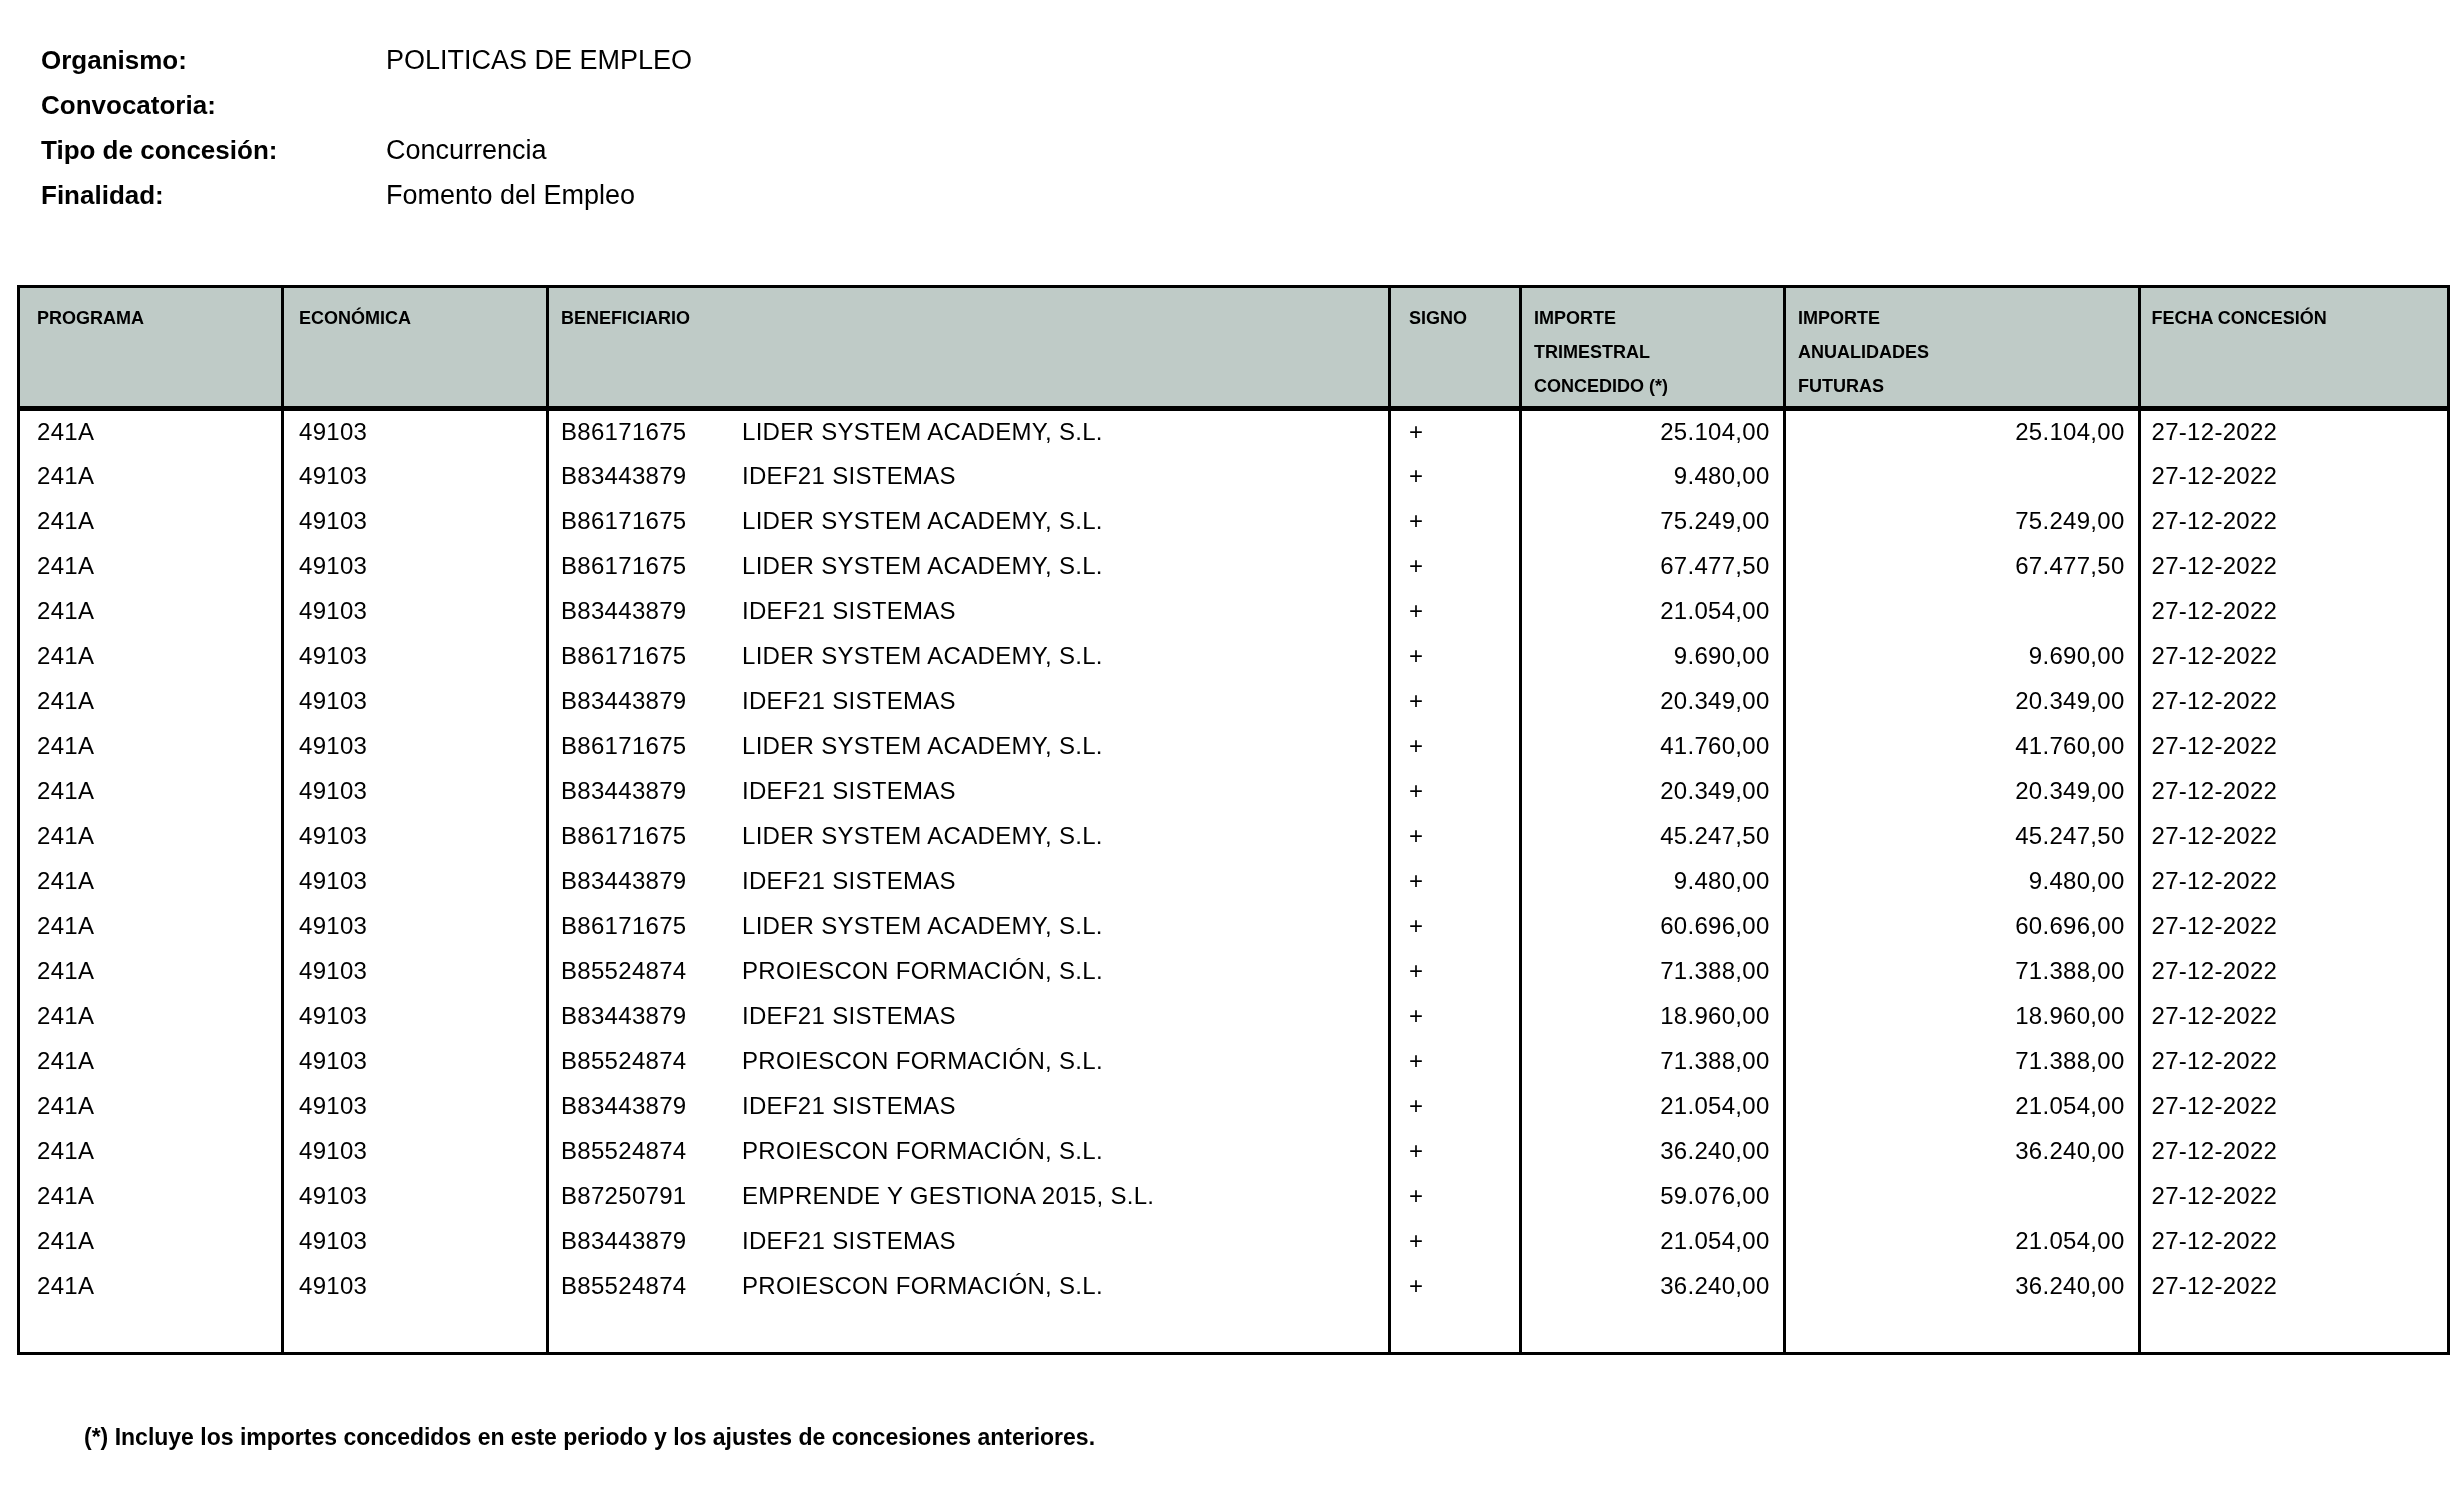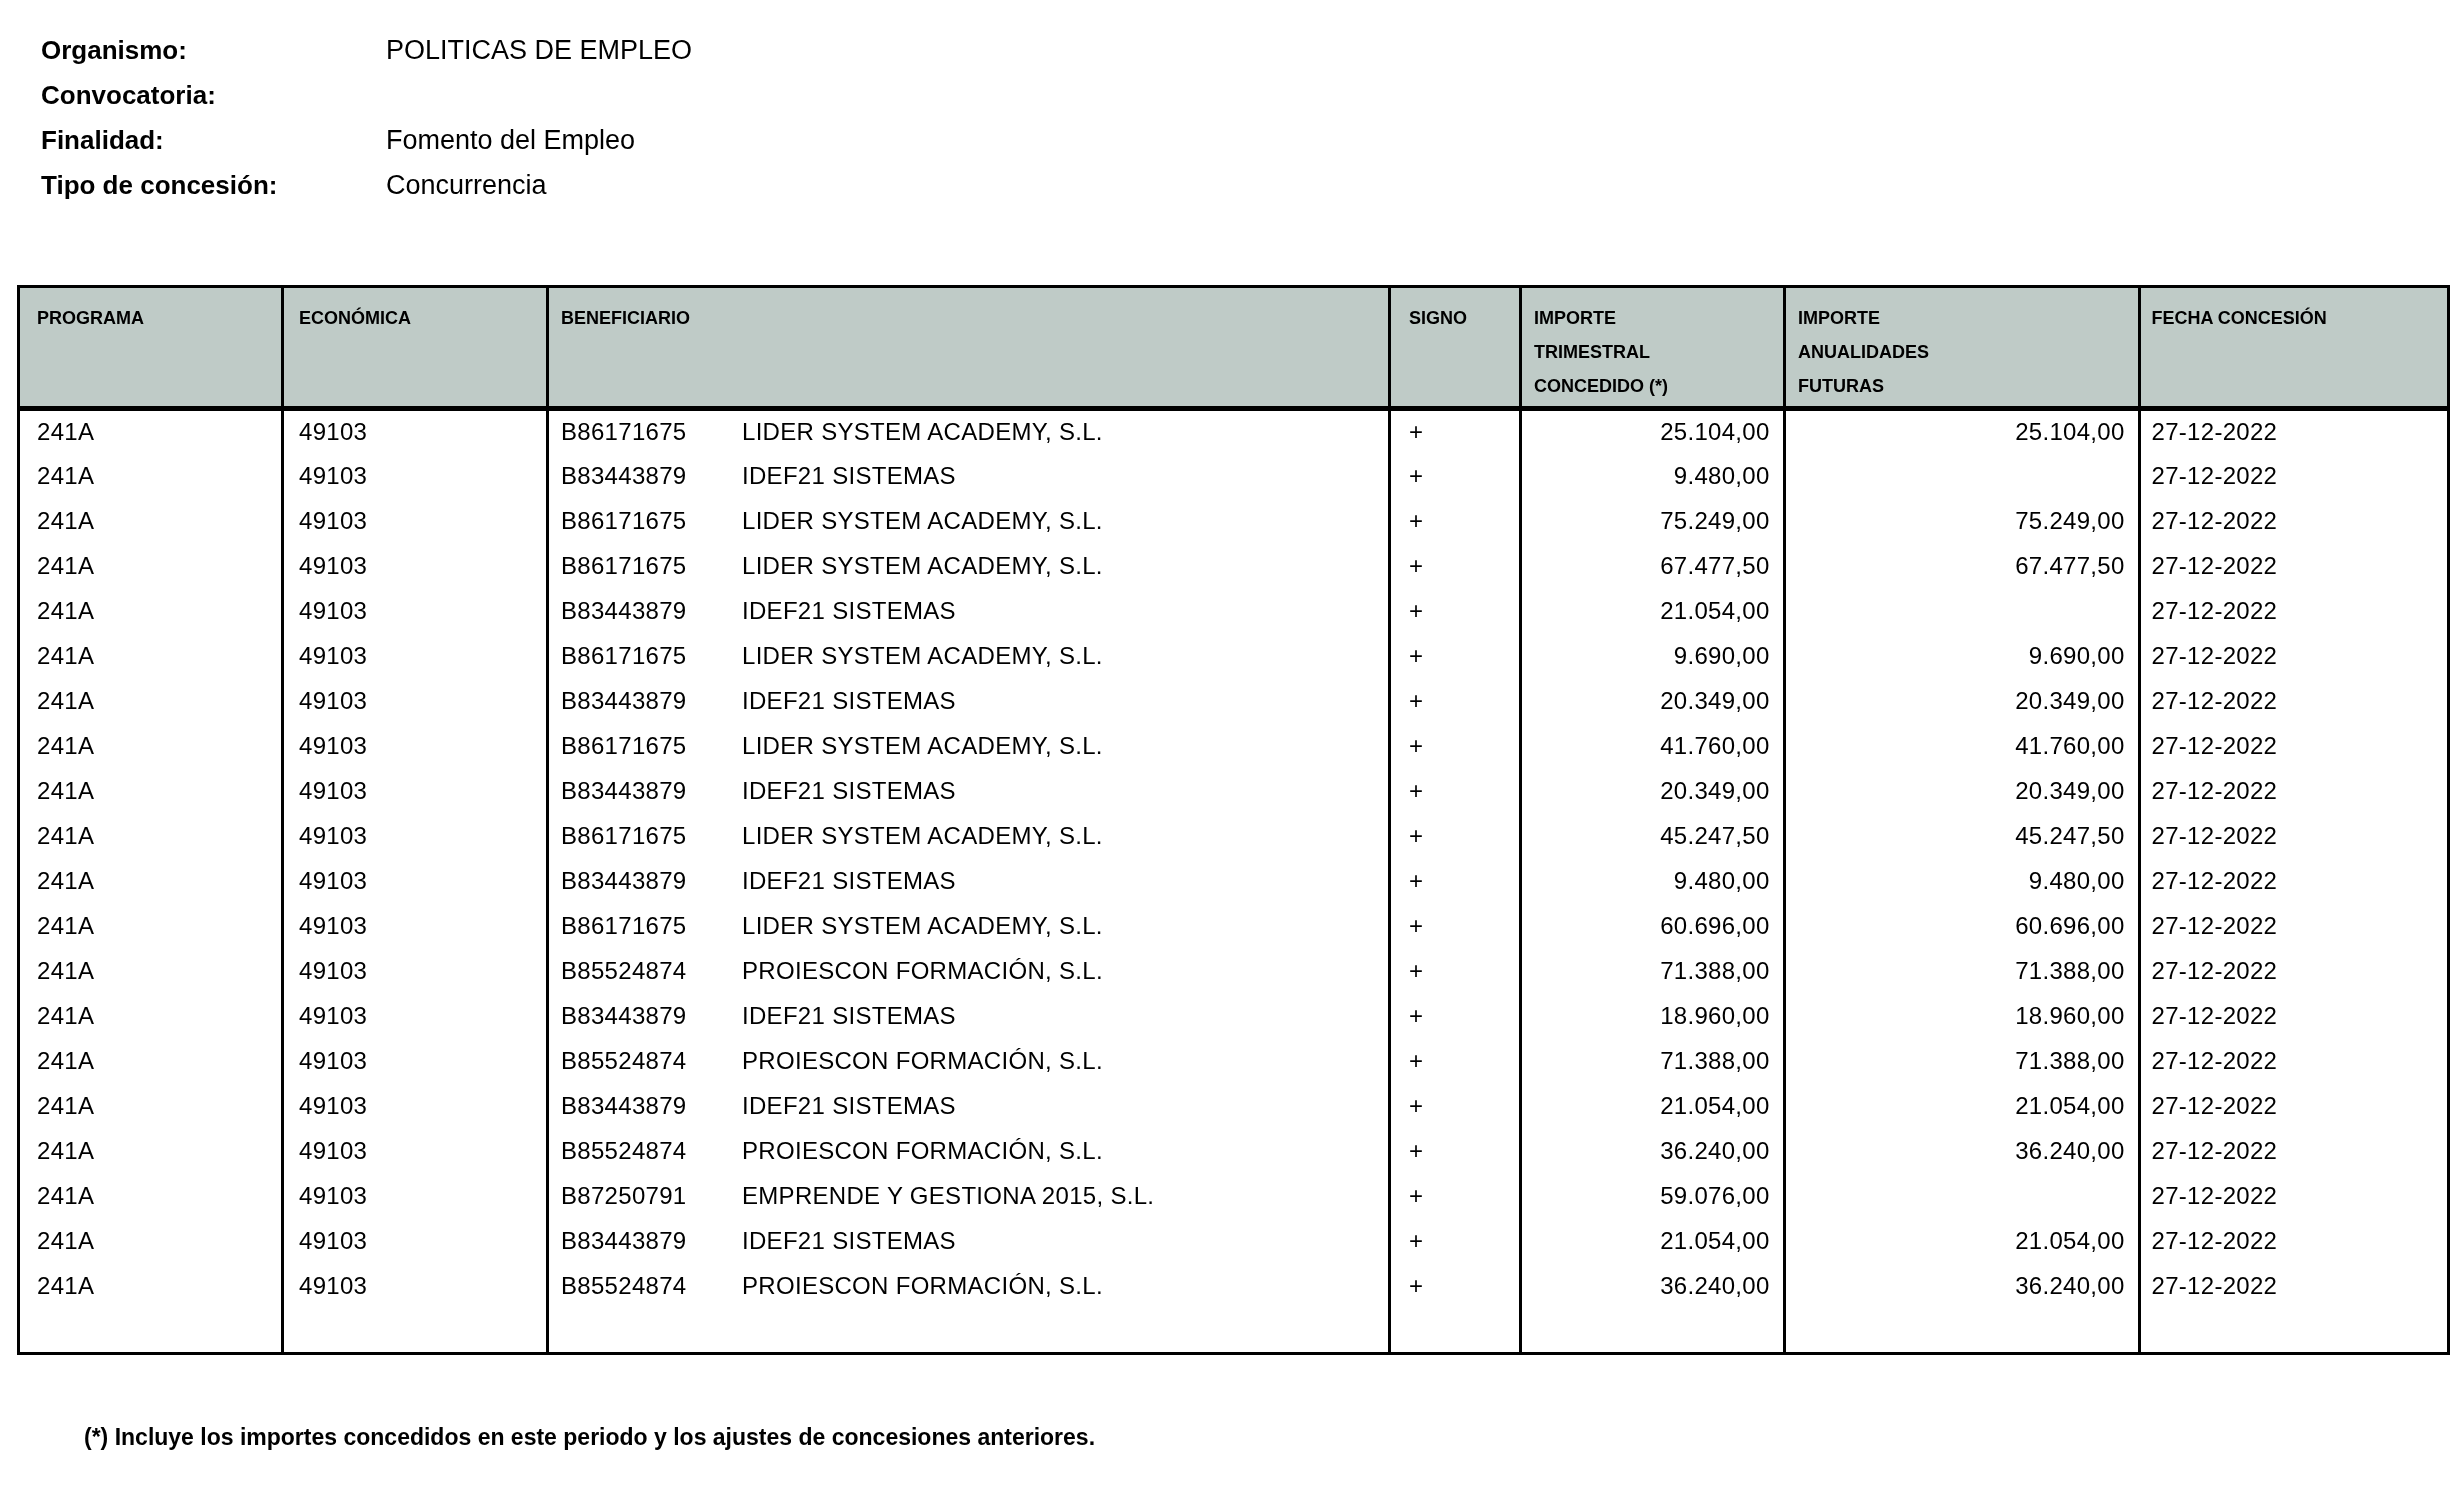--- a/index.html
+++ b/index.html
@@ -5,21 +5,21 @@
   :root { --header-bg: #bfcbc7; --border-c: #000000; }
   * { box-sizing: border-box; }
   html, body { margin: 0; padding: 0; }
   body {
     width: 2462px; height: 1491px; position: relative;
     background: #ffffff; color: #000;
     font-family: "Liberation Sans", sans-serif;
   }
 
   
-  .meta { position: absolute; left: 41px; top: 28px; }
+  .meta { position: absolute; left: 41px; top: 38px; }
   .meta-row { height: 45px; display: flex; align-items: center; }
   .meta-label { width: 345px; font-weight: bold; font-size: 26px; }
   .meta-value { font-size: 27px; }
 
   
   .doc-table {
     position: absolute; left: 17px; top: 285px; width: 2429px;
     border-collapse: collapse; table-layout: fixed;
     border: 3.7px solid var(--border-c);
   }
@@ -60,26 +60,26 @@
 
 <div class="meta">
   <div class="meta-row">
     <span class="meta-label">Organismo:</span>
     <span class="meta-value">POLITICAS DE EMPLEO</span>
   </div>
   <div class="meta-row">
     <span class="meta-label">Convocatoria:</span>
   </div>
   <div class="meta-row">
+    <span class="meta-label">Tipo de concesión:</span>
+    <span class="meta-value">Concurrencia</span>
+  </div>
+  <div class="meta-row">
     <span class="meta-label">Finalidad:</span>
     <span class="meta-value">Fomento del Empleo</span>
-  </div>
-  <div class="meta-row">
-    <span class="meta-label">Tipo de concesión:</span>
-    <span class="meta-value">Concurrencia</span>
   </div>
 </div>
 
 <table class="doc-table">
   <colgroup>
     <col style="width:264px">
       <col style="width:265px">
       <col style="width:842px">
     <col style="width:131px">
       <col style="width:264px">

